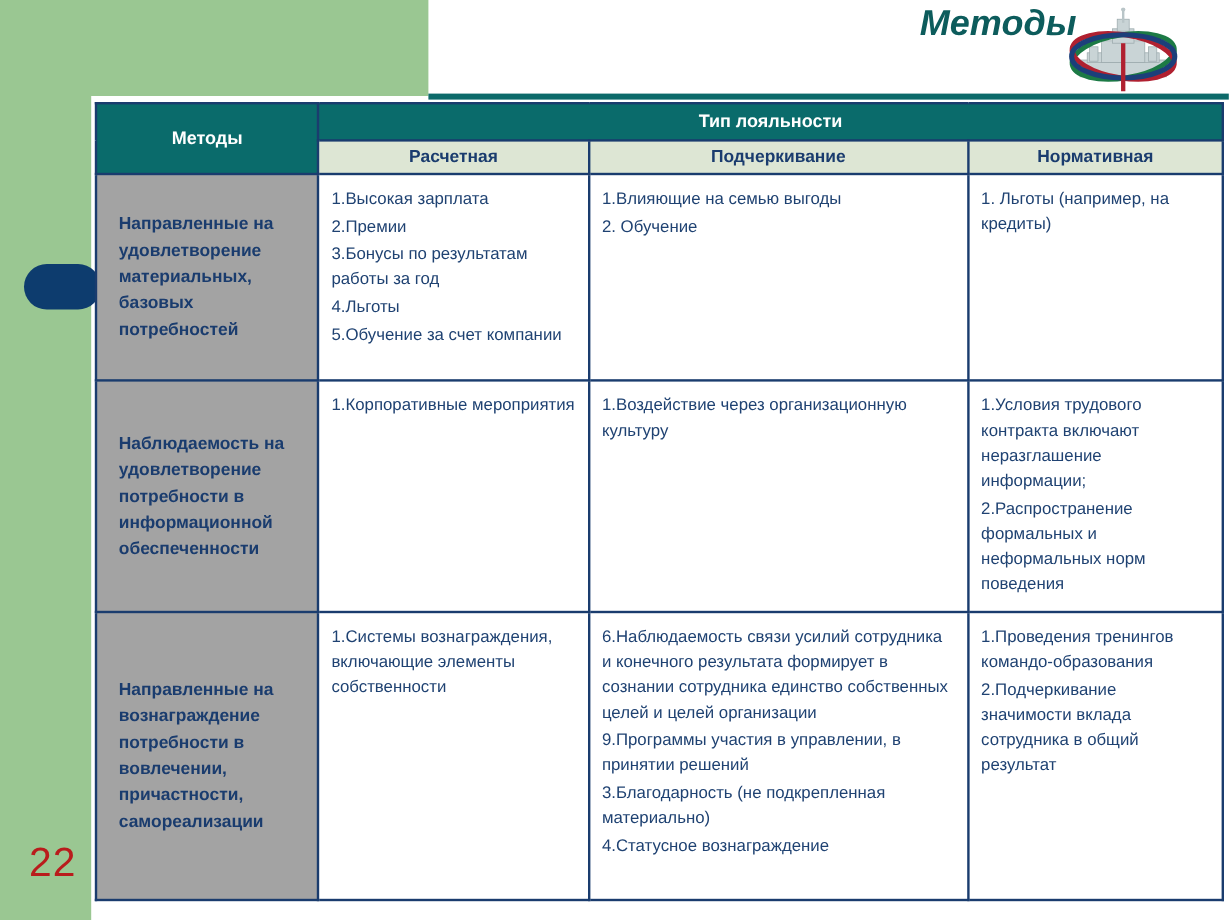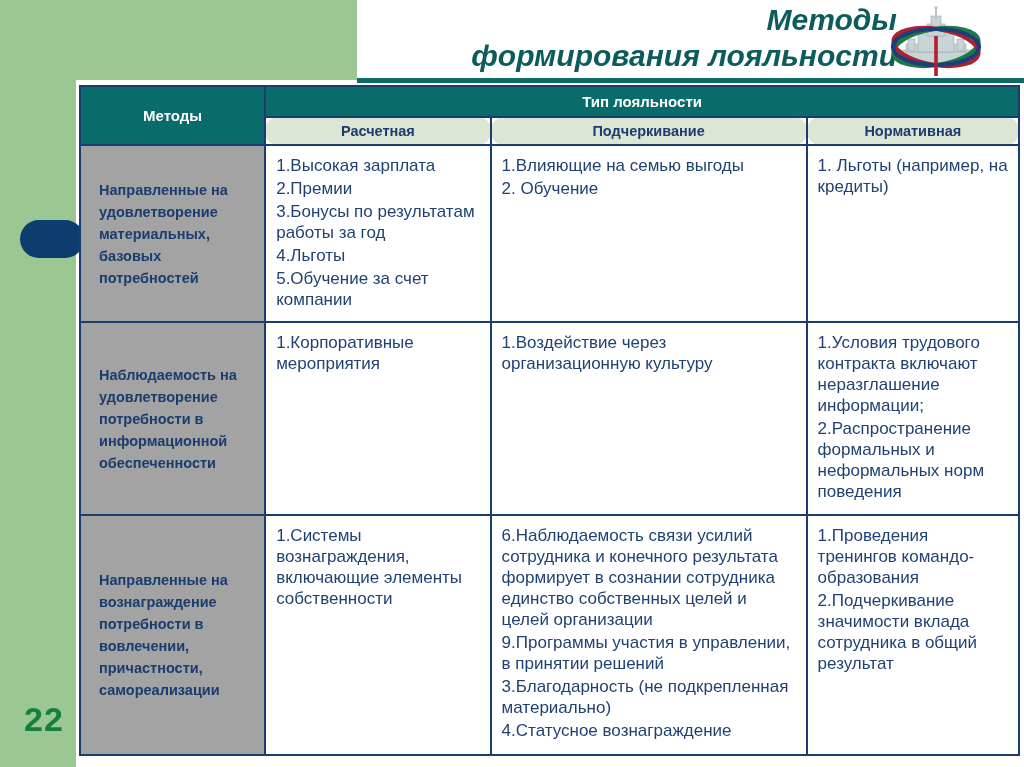--- a/index.html
+++ b/index.html
@@ -58,23 +58,23 @@
     width: 667px; height: 5px;
     background: #0d6a6a;
   }
 
   
   #page-number {
     position: absolute;
     left: 0px; top: 700px;
     width: 88px;
     text-align: center;
-    color: #15803d;
+    color: #b91c1c;
     font-size: 34px;
-    font-weight: bold;
+    font-weight: normal;
     letter-spacing: 1px;
   }
 
   
   #nav-pill {
     position: absolute;
     left: 20px; top: 220px;
     width: 64px; height: 38px;
     background: #0d3c6e;
     border-radius: 19px;
@@ -104,36 +104,35 @@
     padding: 6px 4px !important;
   }
   .hdr-sub {
     background: #dde6d4;
     color: #1a3c6e;
     font-weight: bold;
     font-size: 14.5px;
     text-align: center;
     vertical-align: middle !important;
     padding: 5px 4px !important;
-    border-radius: 13px;
   }
 
   .method-cell {
     background: #a3a3a3;
     color: #1a3c6e;
     font-weight: bold;
     font-size: 14.5px;
     line-height: 22px;
     padding: 10px 10px 10px 18px !important;
     vertical-align: middle !important;
   }
   .content-cell {
     background: #ffffff;
     color: #1f4272;
-    font-size: 17px;
+    font-size: 14px;
     line-height: 21px;
     padding: 9px 10px 9px 10px !important;
   }
   .content-cell .item { display: block; margin: 0 0 2px 0; }
 
   
   .col-methods { width: 184px; }
   .col-calc    { width: 224px; }
   .col-emo     { width: 314px; }
   .col-norm    { width: 211px; }
@@ -144,21 +143,20 @@
   .row-3 { height: 240px; }
 </style>
 </head>
 <body>
 
 <div id="green-left-panel"></div>
 <div id="green-top-band"></div>
 
 <div id="title-block">
   <span class="t-line">Методы</span>
-  <span class="t-line">формирования лояльности</span>
 </div>
 
 <div id="msu-logo">
   <svg viewBox="0 0 104 74" width="104" height="74" xmlns="http://www.w3.org/2000/svg">
 
     <g fill="#c9d4d6" stroke="#9aa8ab" stroke-width="0.6">
       <rect x="16" y="44" width="72" height="14"></rect>
       <rect x="22" y="38" width="60" height="8"></rect>
       <rect x="34" y="28" width="36" height="18"></rect>
       <rect x="43" y="18" width="18" height="12"></rect>

